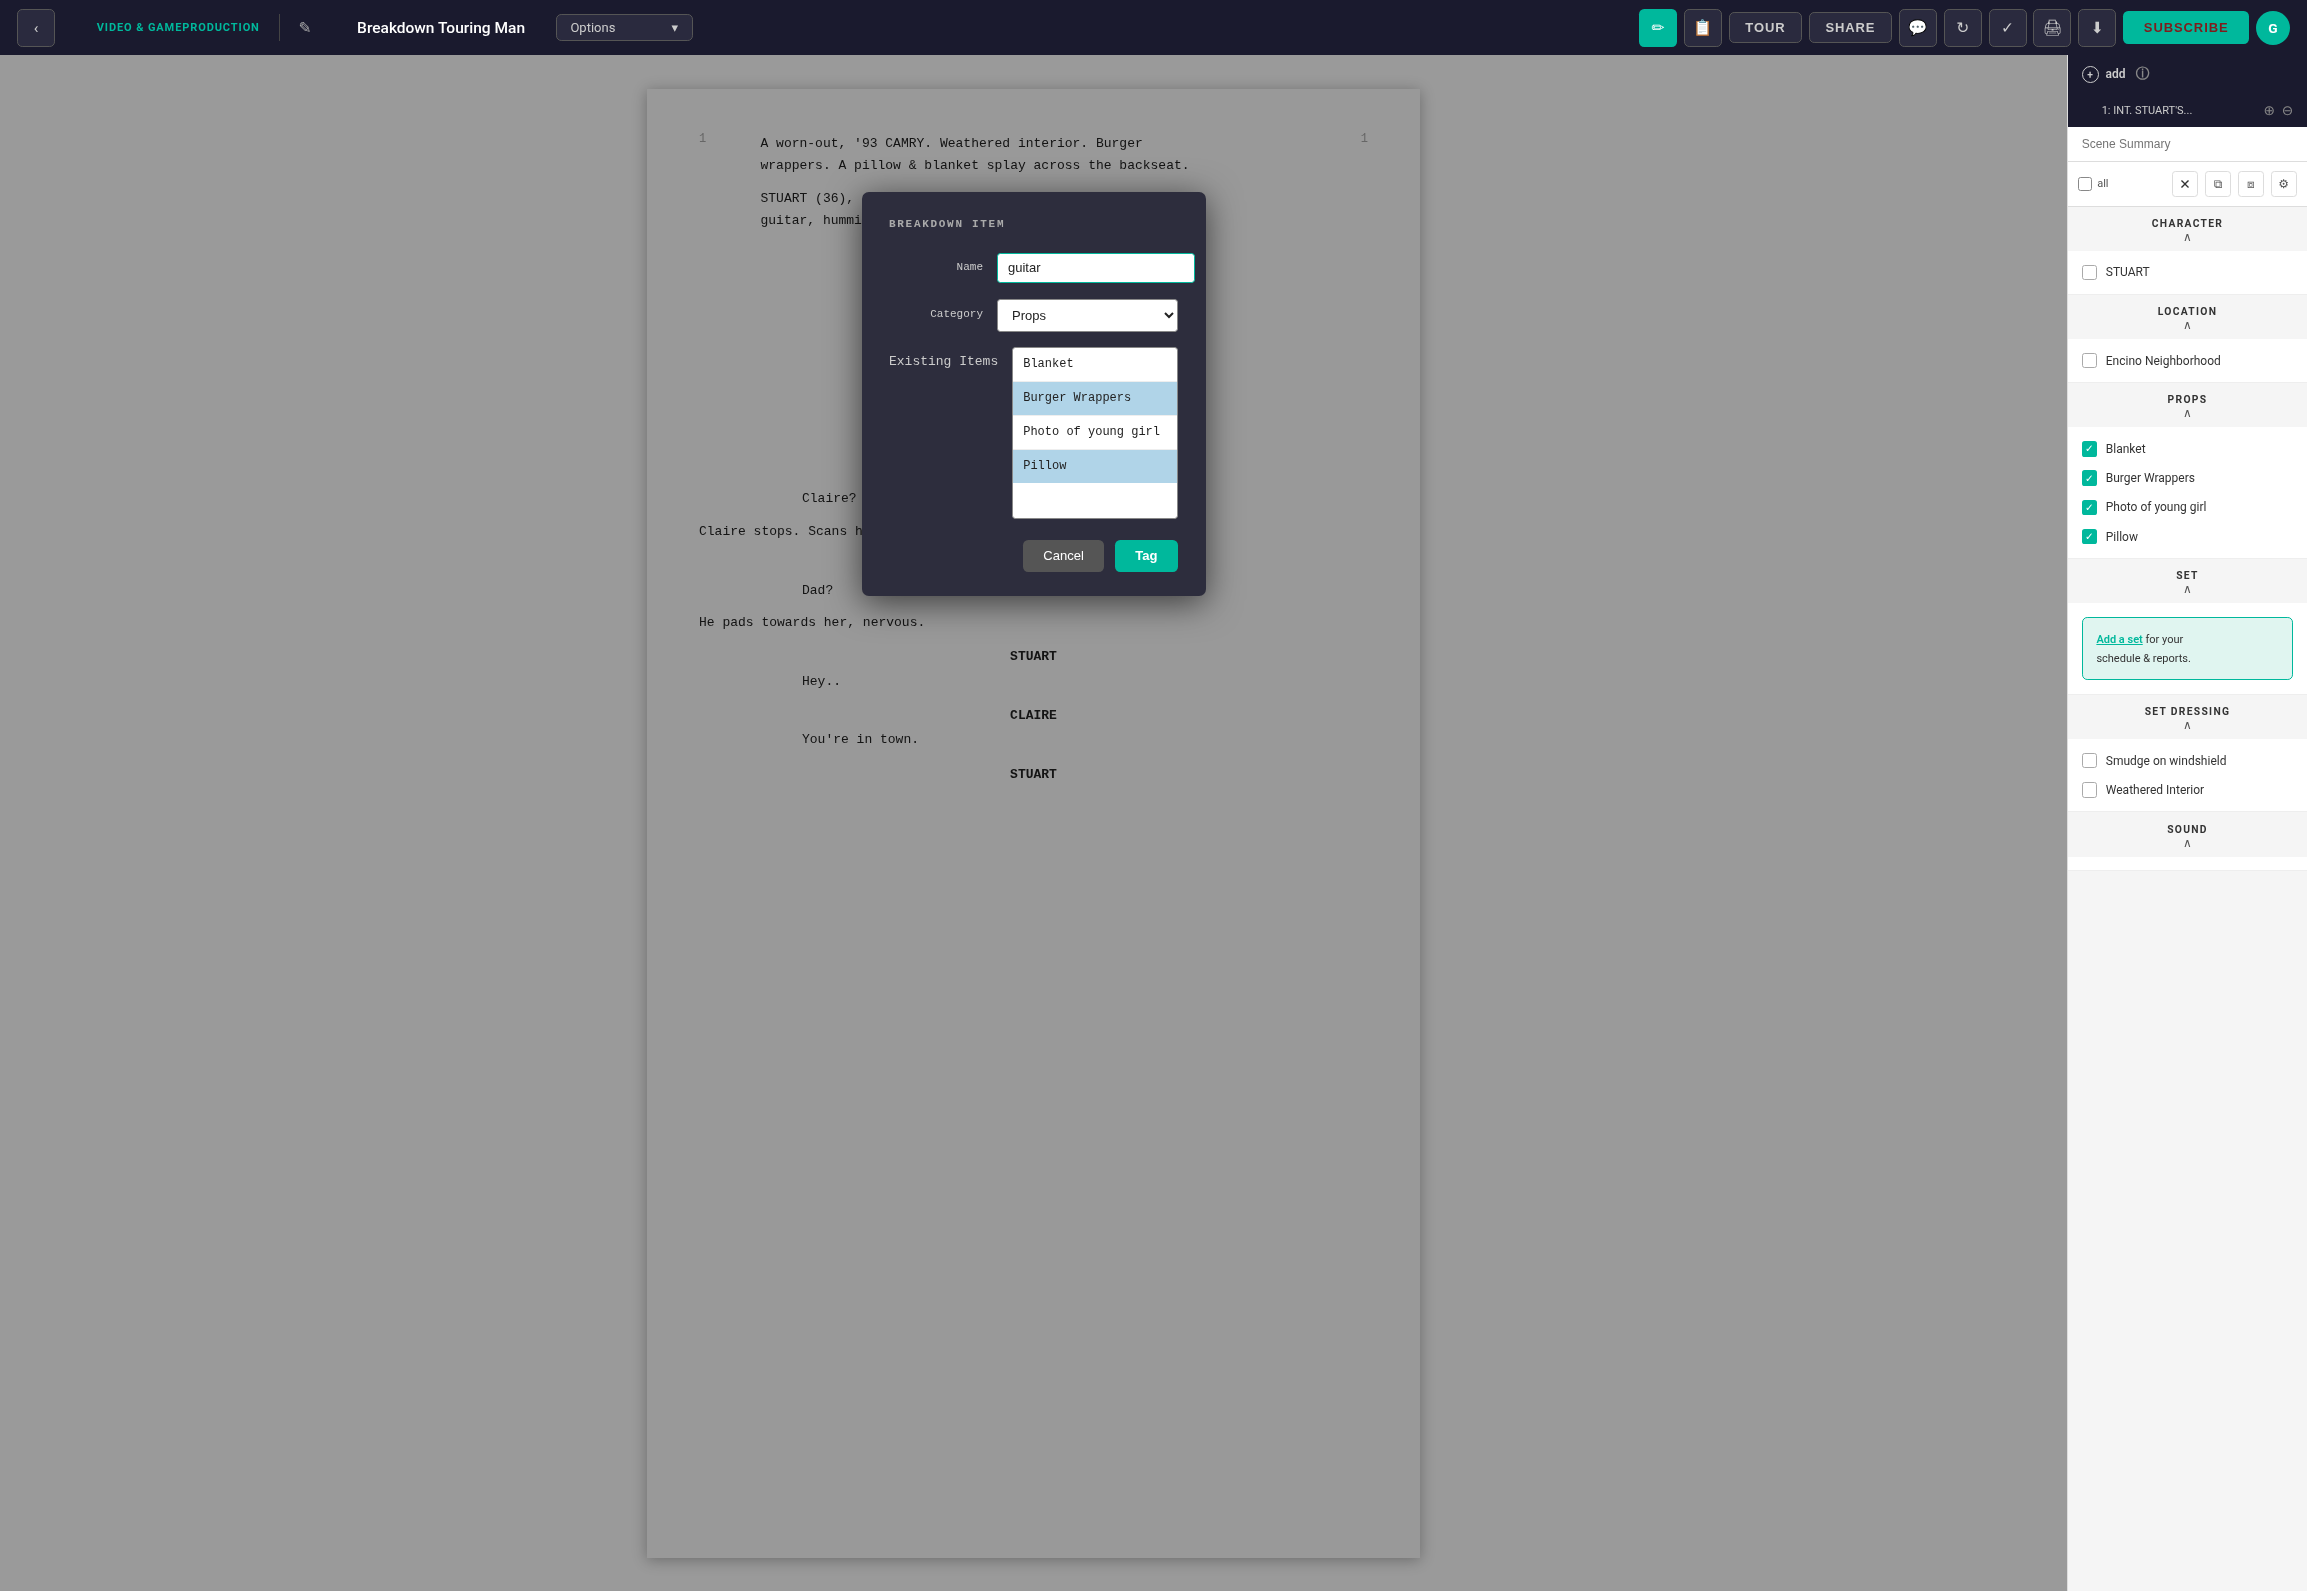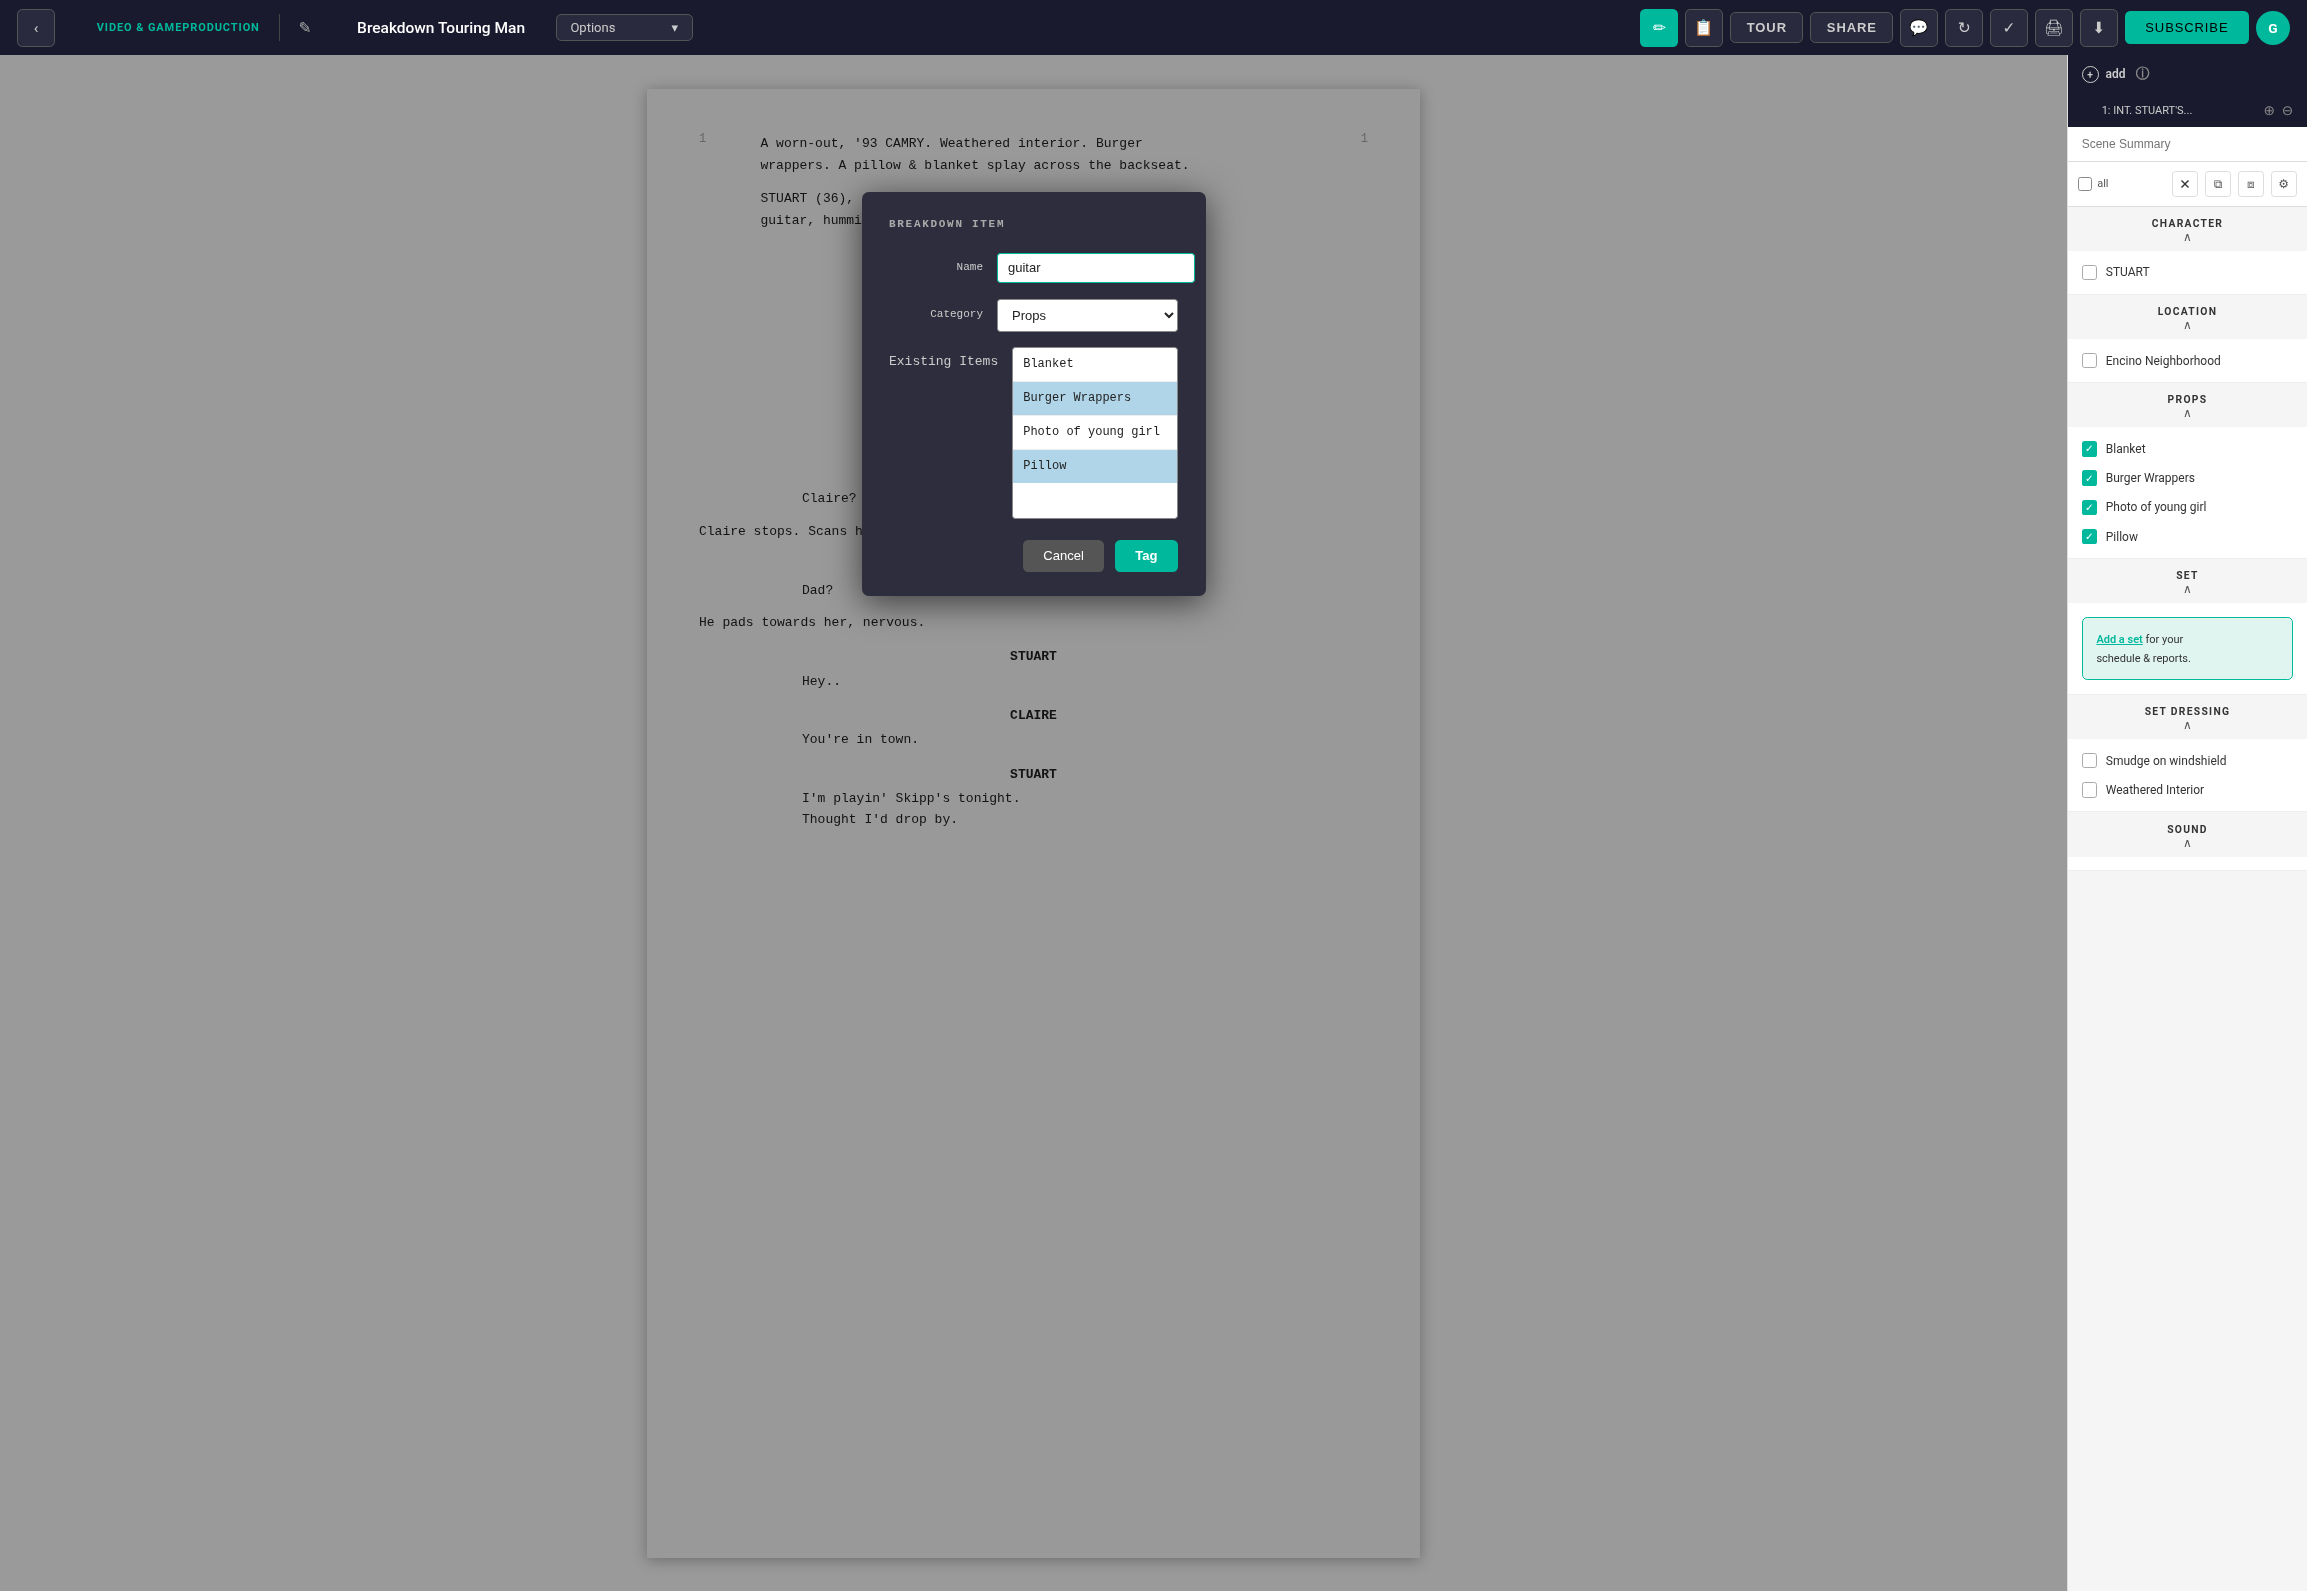--- a/index.html
+++ b/index.html
@@ -113,23 +113,23 @@
       font-size: 13px;
       font-weight: 600;
       padding: 6.9px 15.5px;
       letter-spacing: 0.9px;
       cursor: pointer;
     }
     .btn-subscribe {
       background: #00b89c;
       border: none;
       border-radius: 5.2px;
-      color: #000000;
-      font-size: 13px;
-      font-weight: 400;
+      color: #7f1d1d;
+      font-size: 13px;
+      font-weight: 700;
       padding: 8.6px 20.6px;
       letter-spacing: 0.9px;
       cursor: pointer;
     }
     .avatar {
       width: 34px;
       height: 34px;
       border-radius: 50%;
       background: #00b89c;
       display: flex;
@@ -639,22 +639,20 @@
         <div class="dialogue">Claire? Claire.</div>
         <div class="action">Claire stops. Scans his face.</div>
         <div class="character-name">CLAIRE</div>
         <div class="dialogue">Dad?</div>
         <div class="action">He pads towards her, nervous.</div>
         <div class="character-name">STUART</div>
         <div class="dialogue">Hey..</div>
         <div class="character-name">CLAIRE</div>
         <div class="dialogue">You're in town.</div>
         <div class="character-name">STUART</div>
-        <div class="dialogue" style="white-space:pre-line;">I'm playin' Skipp's tonight.
-Thought I'd drop by.</div>
       </div>
 
     </div>
   </div>
 
   <div class="right-sidebar">
 
     <div class="sidebar-add-bar">
       <div class="sidebar-add-icon">
         <span>+</span>

